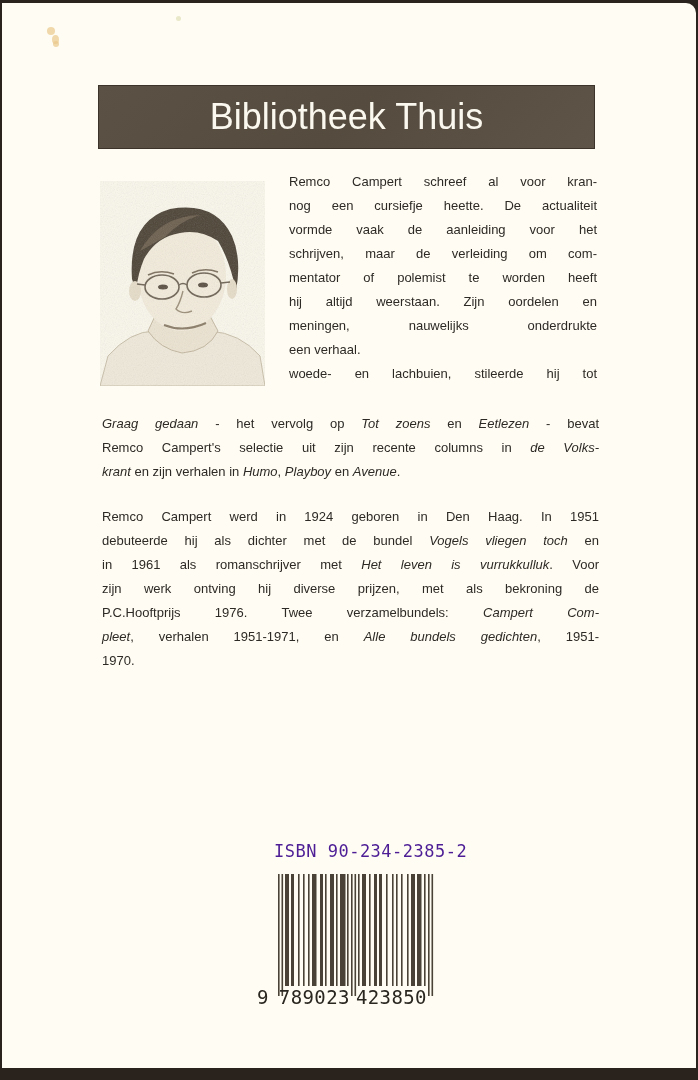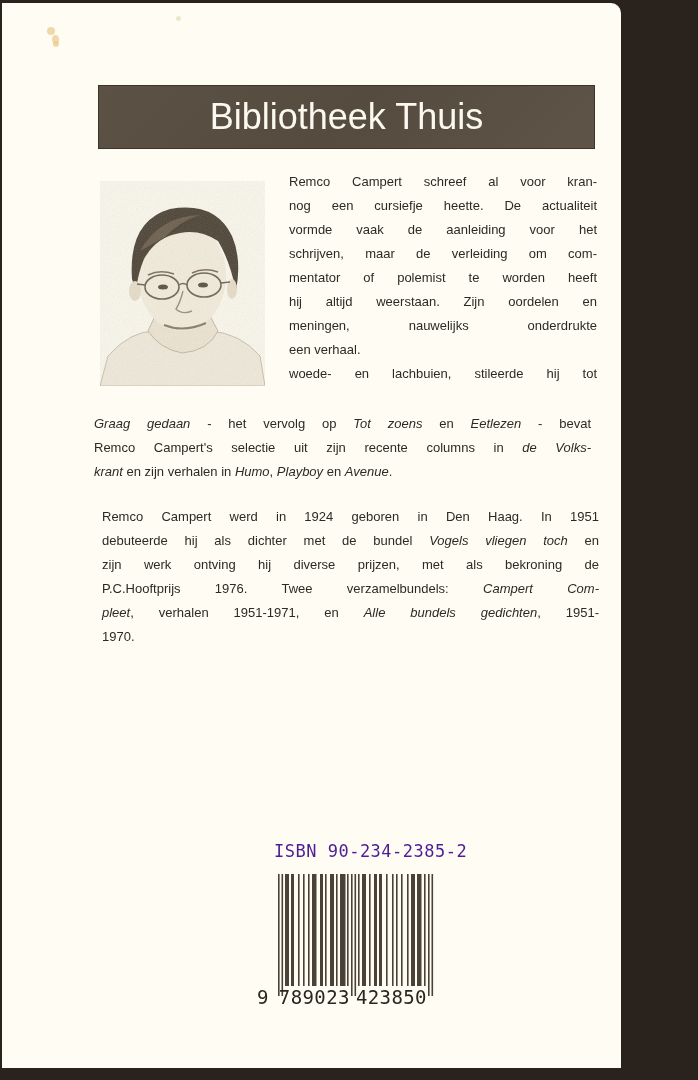--- a/index.html
+++ b/index.html
@@ -11,21 +11,21 @@
       height: 1080px;
       background: #2a221c;
       position: relative;
       overflow: hidden;
       font-family: "Liberation Sans", sans-serif;
     }
     .cover {
       position: absolute;
       left: 2px;
       top: 3px;
-      width: 619px;
+      width: 694px;
       height: 1065px;
       background: #fffdf3;
       border-top-right-radius: 10px;
     }
     .spot {
       position: absolute;
       border-radius: 50%;
       background: #e9c88a;
       opacity: 0.7;
     }
@@ -62,21 +62,21 @@
       line-height: 24px;
       text-align: justify;
       font-family: "Liberation Sans", sans-serif;
     }
     .intro {
       left: 287px;
       top: 167px;
       width: 308px;
     }
     .para2 {
-      left: 92px;
+      left: 100px;
       top: 409px;
       width: 497px;
     }
     .para3 {
       left: 100px;
       top: 502px;
       width: 497px;
     }
     .text-block .ln {
       display: block;
@@ -188,20 +188,21 @@
 
   <div class="text-block para2">
     <span class="ln"><i>Graag gedaan</i><span> - het vervolg op </span><i>Tot zoens</i><span> en </span><i>Eetlezen</i><span> - bevat</span></span>
     <span class="ln"><span>Remco Campert's selectie uit zijn recente columns in </span><i>de Volks-</i></span>
     <span class="ln last"><i>krant</i><span> en zijn verhalen in </span><i>Humo</i><span>, </span><i>Playboy</i><span> en </span><i>Avenue</i><span>.</span></span>
   </div>
 
   <div class="text-block para3">
     <span class="ln">Remco Campert werd in 1924 geboren in Den Haag. In 1951</span>
     <span class="ln"><span>debuteerde hij als dichter met de bundel </span><i>Vogels vliegen toch</i><span> en</span></span>
+    <span class="ln"><span>in 1961 als romanschrijver met </span><i>Het leven is vurrukkulluk</i><span>. Voor</span></span>
     <span class="ln">zijn werk ontving hij diverse prijzen, met als bekroning de</span>
     <span class="ln"><span>P.C.Hooftprijs 1976. Twee verzamelbundels: </span><i>Campert Com-</i></span>
     <span class="ln"><i>pleet</i><span>, verhalen 1951-1971, en </span><i>Alle bundels gedichten</i><span>, 1951-</span></span>
     <span class="ln last">1970.</span>
   </div>
 
   <div class="isbn-label">ISBN 90-234-2385-2</div>
 
   <svg class="barcode" viewBox="0 0 156 122">
     <g fill="#4a4236">

